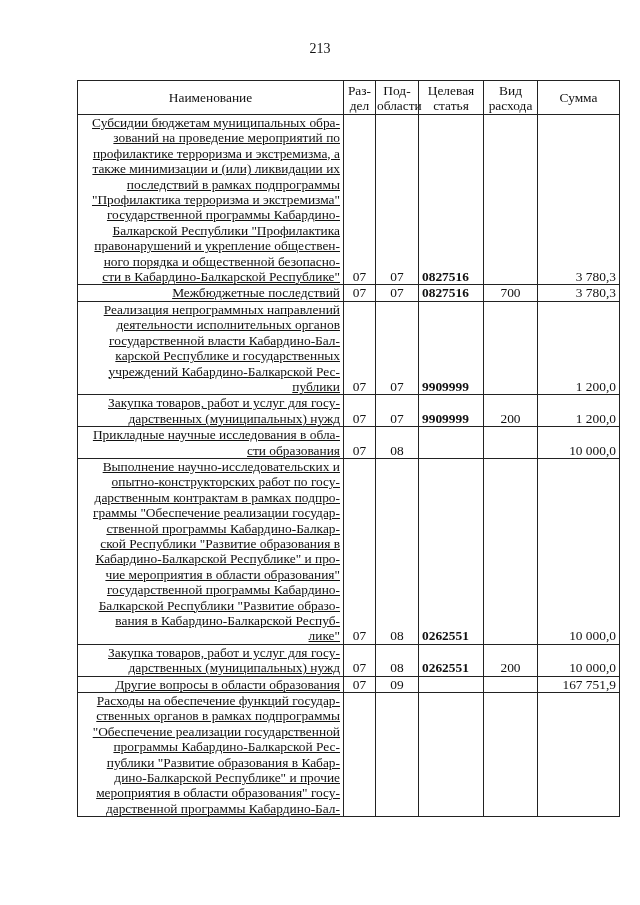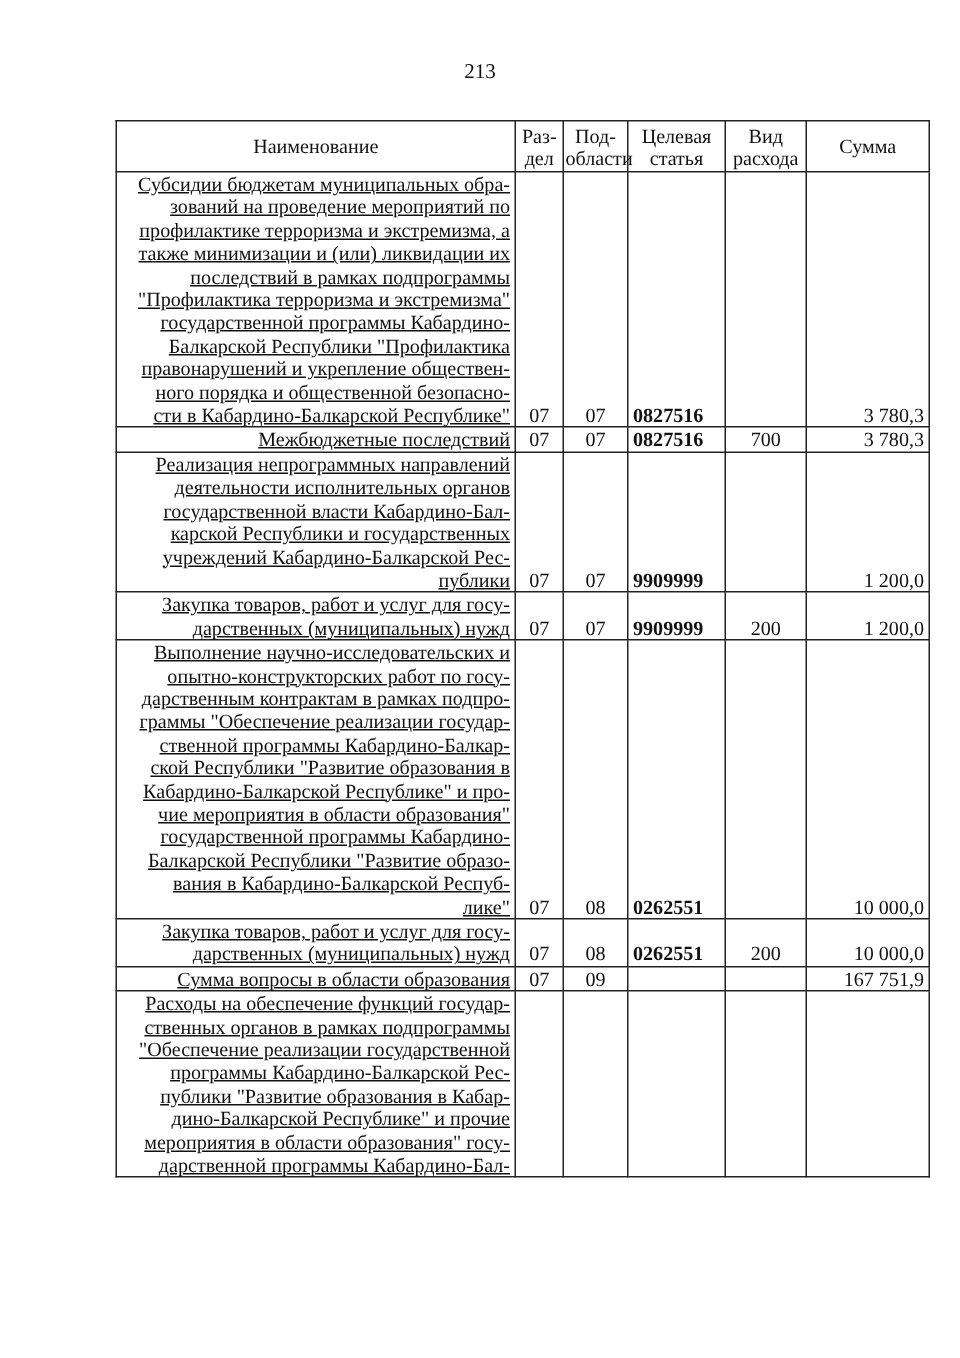--- a/index.html
+++ b/index.html
@@ -75,37 +75,46 @@
       <td class="code">07</td>
       <td class="code">07</td>
       <td class="tgt">0827516</td>
       <td class="code">700</td>
       <td class="sum">3 780,3</td>
     </tr>
     <tr>
       <td class="name">Реализация непрограммных направлений
 деятельности исполнительных органов
 государственной власти Кабардино-Бал-
-карской Республики и государственных
+карской Республике и государственных
 учреждений Кабардино-Балкарской Рес-
 публики</td>
       <td class="code">07</td>
       <td class="code">07</td>
       <td class="tgt">9909999</td>
       <td class="code"></td>
       <td class="sum">1 200,0</td>
     </tr>
     <tr>
       <td class="name">Закупка товаров, работ и услуг для госу-
 дарственных (муниципальных) нужд</td>
       <td class="code">07</td>
       <td class="code">07</td>
       <td class="tgt">9909999</td>
       <td class="code">200</td>
       <td class="sum">1 200,0</td>
+    </tr>
+    <tr>
+      <td class="name">Прикладные научные исследования в обла-
+сти образования</td>
+      <td class="code">07</td>
+      <td class="code">08</td>
+      <td class="tgt"></td>
+      <td class="code"></td>
+      <td class="sum">10 000,0</td>
     </tr>
     <tr>
       <td class="name">Выполнение научно-исследовательских и
 опытно-конструкторских работ по госу-
 дарственным контрактам в рамках подпро-
 граммы "Обеспечение реализации государ-
 ственной программы Кабардино-Балкар-
 ской Республики "Развитие образования в
 Кабардино-Балкарской Республике" и про-
 чие мероприятия в области образования"
@@ -122,21 +131,21 @@
     <tr>
       <td class="name">Закупка товаров, работ и услуг для госу-
 дарственных (муниципальных) нужд</td>
       <td class="code">07</td>
       <td class="code">08</td>
       <td class="tgt">0262551</td>
       <td class="code">200</td>
       <td class="sum">10 000,0</td>
     </tr>
     <tr>
-      <td class="name">Сумма вопросы в области образования</td>
+      <td class="name">Другие вопросы в области образования</td>
       <td class="code">07</td>
       <td class="code">09</td>
       <td class="tgt"></td>
       <td class="code"></td>
       <td class="sum">167 751,9</td>
     </tr>
     <tr>
       <td class="name">Расходы на обеспечение функций государ-
 ственных органов в рамках подпрограммы
 "Обеспечение реализации государственной

